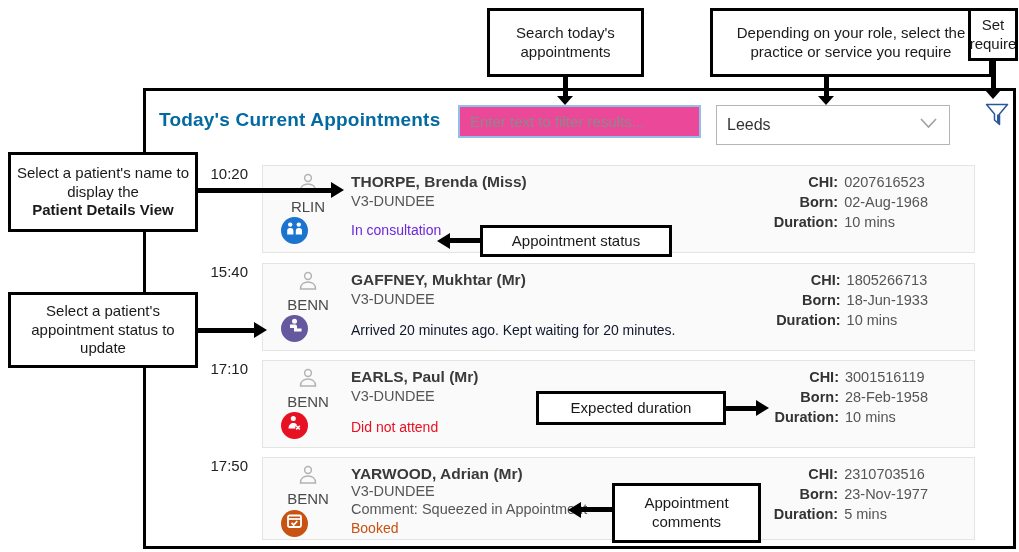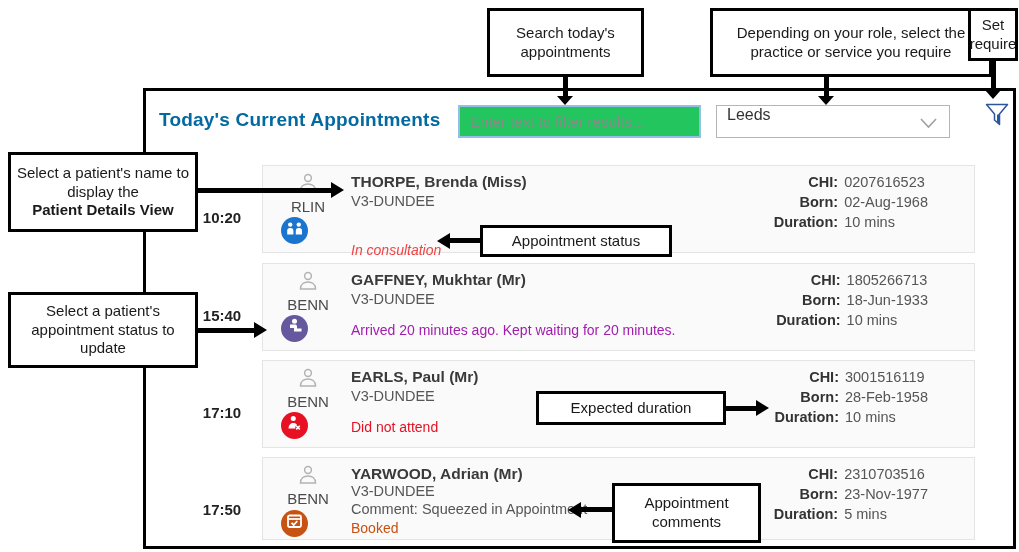--- a/index.html
+++ b/index.html
@@ -4,31 +4,31 @@
 <style>
   * { margin:0; padding:0; box-sizing:border-box; }
   body { background:#fff; font-family:"Liberation Sans", sans-serif; }
   .stage { position:relative; width:1019px; height:552px; background:#fff; overflow:hidden; }
 
   
   .panel { position:absolute; left:143px; top:88px; width:873px; height:461px;
            border:3px solid #000; background:#fff; z-index:1; }
   .panel-title { position:absolute; left:13px; top:18px; font-size:19px; font-weight:bold; color:#0369a1; letter-spacing:0.2px; }
   .search-input { position:absolute; left:312px; top:14px; width:243px; height:33px;
-                  border:2px solid #92bee8; background:#22c55e; font-size:15px; color:#333;
+                  border:2px solid #92bee8; background:#ec4899; font-size:15px; color:#333;
                   padding:0 10px; font-family:"Liberation Sans", sans-serif; outline:none; }
   .search-input::placeholder { color:#8a8a8a; }
-  .dropdown { position:absolute; left:570px; top:14px; width:234px; height:33px;
+  .dropdown { position:absolute; left:570px; top:14px; width:234px; height:40px;
               border:1px solid #b5b5b5; background:#fff; font-size:16px; color:#333;
-              display:flex; padding:0 10px; cursor:default; }
+              display:flex; align-items:center; padding:0 10px; cursor:default; }
   .dropdown .chev { position:absolute; right:12px; top:9px; }
   .filter-btn { position:absolute; left:837px; top:11px; width:28px; height:30px; display:flex; align-items:center; justify-content:center; }
 
   
-  .time-label { position:absolute; width:52px; left:50px; text-align:center; font-size:15px; font-weight:bold; color:#222;margin-top:44px; }
+  .time-label { position:absolute; width:52px; left:50px; text-align:right; font-size:15px; font-weight:normal; color:#222; }
   .card { position:absolute; left:116px; width:713px; background:#fafafa; border:1px solid #e4e4e4; }
   .person-icon { position:absolute; left:34px; top:6px; }
   .clin-code { position:absolute; left:4px; top:32px; width:82px; text-align:center; font-size:15px; color:#4a4a4a; }
   .status-circle { position:absolute; left:18px; width:27px; height:27px; border-radius:50%;
                    display:flex; align-items:center; justify-content:center; }
   .pt-name { position:absolute; left:88px; top:7px; font-size:15.5px; font-weight:bold; color:#3a3a3a; white-space:nowrap; }
   .pt-practice { position:absolute; left:88px; font-size:14.5px; color:#565656; white-space:nowrap; }
   .pt-comment { position:absolute; left:88px; font-size:14.5px; color:#565656; white-space:nowrap; }
   .status-text { position:absolute; left:88px; font-size:14px; white-space:nowrap; }
   .info { position:absolute; right:46px; top:7px; display:grid; grid-template-columns:auto auto; column-gap:6px; row-gap:1px; }
@@ -99,21 +99,21 @@
                 <circle cx="9.2" cy="9.6" r="2.2"></circle>
                 <path d="M6.2 19.5 v-3.6 a2.8 2.8 0 0 1 2.8-2.8 h0.6 a2.8 2.8 0 0 1 2.8 2.8 v3.6 z"></path>
                 <circle cx="17.8" cy="9.6" r="2.2"></circle>
                 <path d="M14.8 19.5 v-3.6 a2.8 2.8 0 0 1 2.8-2.8 h0.6 a2.8 2.8 0 0 1 2.8 2.8 v3.6 z"></path>
               </g>
             </svg>
         </span>
       </div>
       <div class="pt-name">THORPE, Brenda (Miss)</div>
       <div class="pt-practice" style="top:27px">V3-DUNDEE</div>
-      <div class="status-text" style="top: 76px; color: #ef4444; font-style: italic;">In consultation</div>
+      <div class="status-text" style="top: 56px; color: #6d28d9;">In consultation</div>
       <div class="info">
         <span class="lab">CHI:</span>
           <span class="val">0207616523</span>
         <span class="lab">Born:</span>
           <span class="val">02-Aug-1968</span>
         <span class="lab">Duration:</span>
           <span class="val">10 mins</span>
       </div>
     </div>
 
@@ -128,21 +128,21 @@
       <div class="status-circle" style="top: 51px; background-color: rgb(101, 88, 159);">
         <span>
           <svg width="27" height="27" viewBox="0 0 27 27">
               <circle cx="13.5" cy="8.3" r="2.5" fill="#fff"></circle>
               <path d="M9 11.5 h5.2 a1.8 1.8 0 0 1 1.8 1.8 v2.2 h4.5 v3 h-7.5 v-3.5 h-4 z" fill="#fff"></path>
             </svg>
         </span>
       </div>
       <div class="pt-name">GAFFNEY, Mukhtar (Mr)</div>
       <div class="pt-practice" style="top:27px">V3-DUNDEE</div>
-      <div class="status-text" style="top: 58px; color: #a21caf;">Arrived 20 minutes ago. Kept waiting for 20 minutes.</div>
+      <div class="status-text" style="top: 58px; color: #0f172a;">Arrived 20 minutes ago. Kept waiting for 20 minutes.</div>
       <div class="info">
         <span class="lab">CHI:</span>
           <span class="val">1805266713</span>
         <span class="lab">Born:</span>
           <span class="val">18-Jun-1933</span>
         <span class="lab">Duration:</span>
           <span class="val">10 mins</span>
       </div>
     </div>
 

